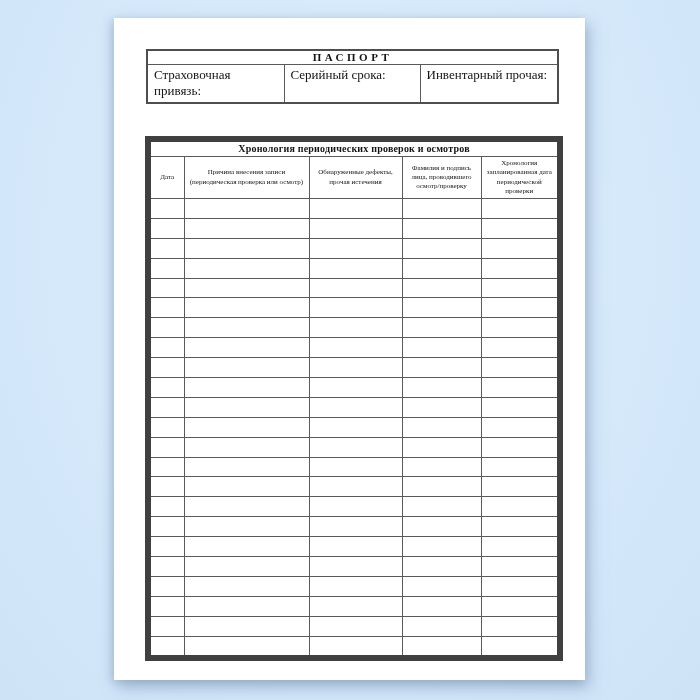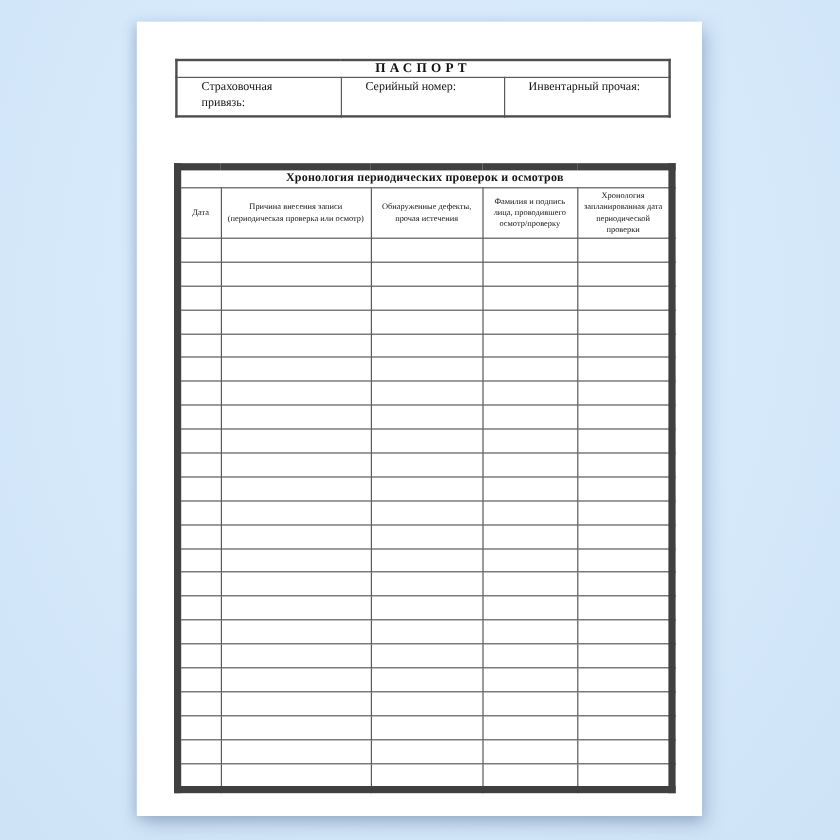--- a/index.html
+++ b/index.html
@@ -61,23 +61,23 @@
     letter-spacing: 3.5px;
   }
   .history-table .table-title {
     height: 14px;
     font-size: 10px;
     letter-spacing: 0.2px;
   }
   .passport-table td {
     vertical-align: top;
     text-align: left;
-    font-size: 10px;
+    font-size: 13px;
     line-height: 1.25;
-    padding: 2px 20px;
+    padding: 2px 6px;
   }
   .passport-table tr.row1 td { height: 27px; }
   .passport-table tr.row2 td { height: 36px; }
   .history-table thead th.col-head {
     height: 39px;
     vertical-align: middle;
     text-align: center;
     font-weight: normal;
     font-size: 7px;
     line-height: 1.3;
@@ -101,21 +101,21 @@
         <col style="width:138px">
       </colgroup>
       <thead>
         <tr>
           <th class="table-title" colspan="3">ПАСПОРТ</th>
         </tr>
       </thead>
       <tbody id="passport-body">
           <tr class="row1">
             <td>Страховочная привязь:</td>
-            <td>Серийный номер:</td>
+            <td>Серийный срока:</td>
             <td>Инвентарный прочая:</td>
           </tr>
         </tbody>
     </table>
 
     <table class="history-table">
       <colgroup>
         <col style="width:36px">
         <col style="width:125px">
         <col style="width:93px">

